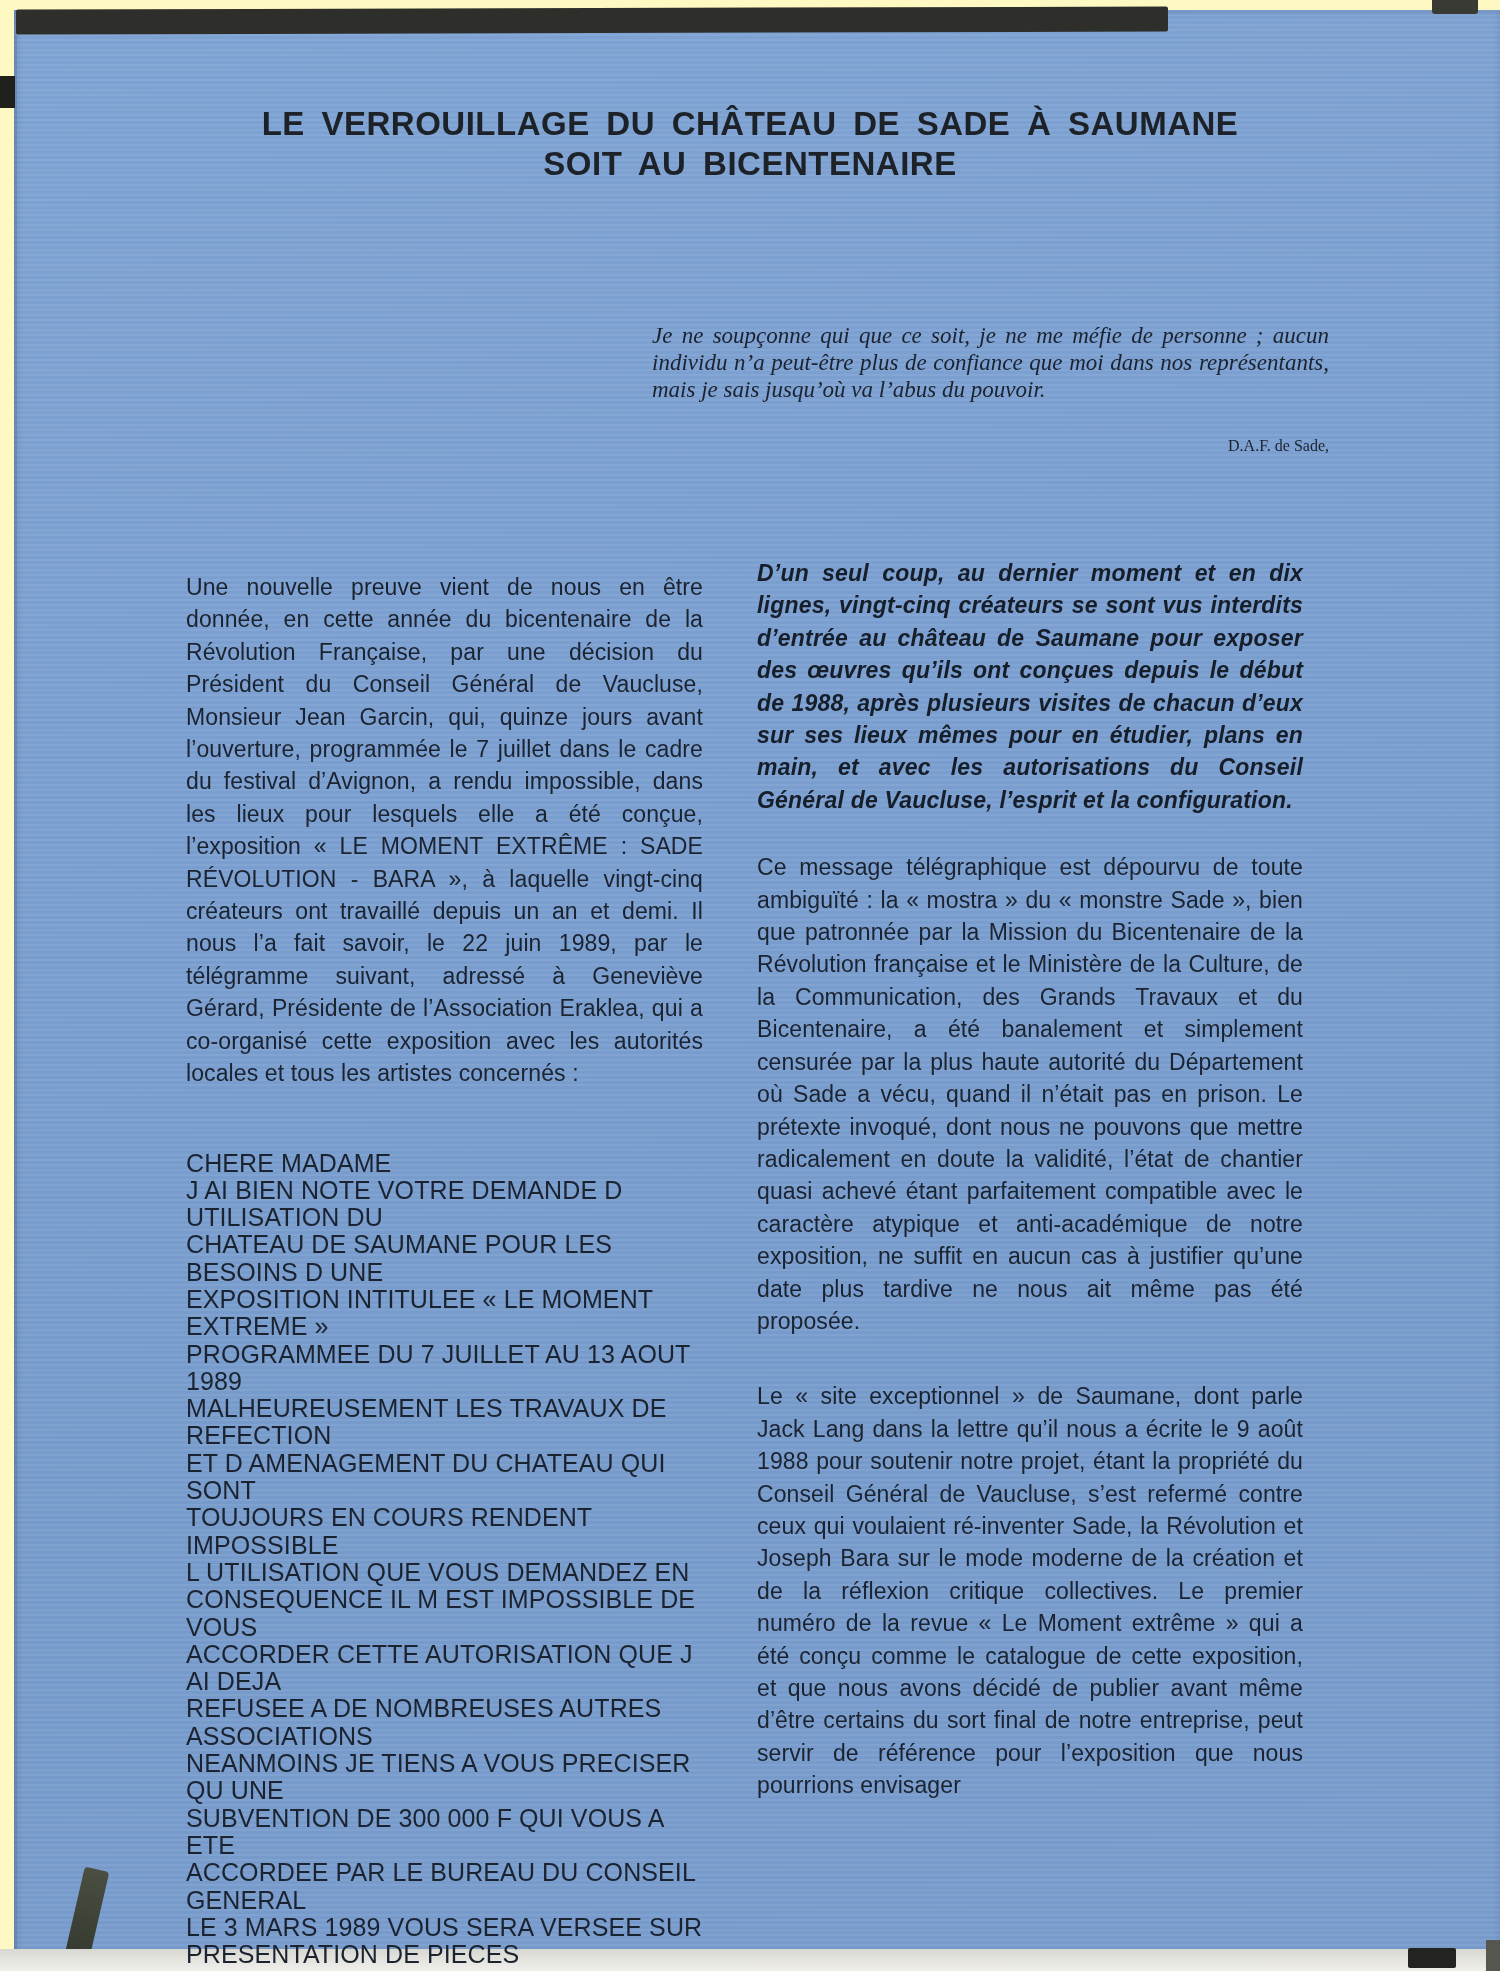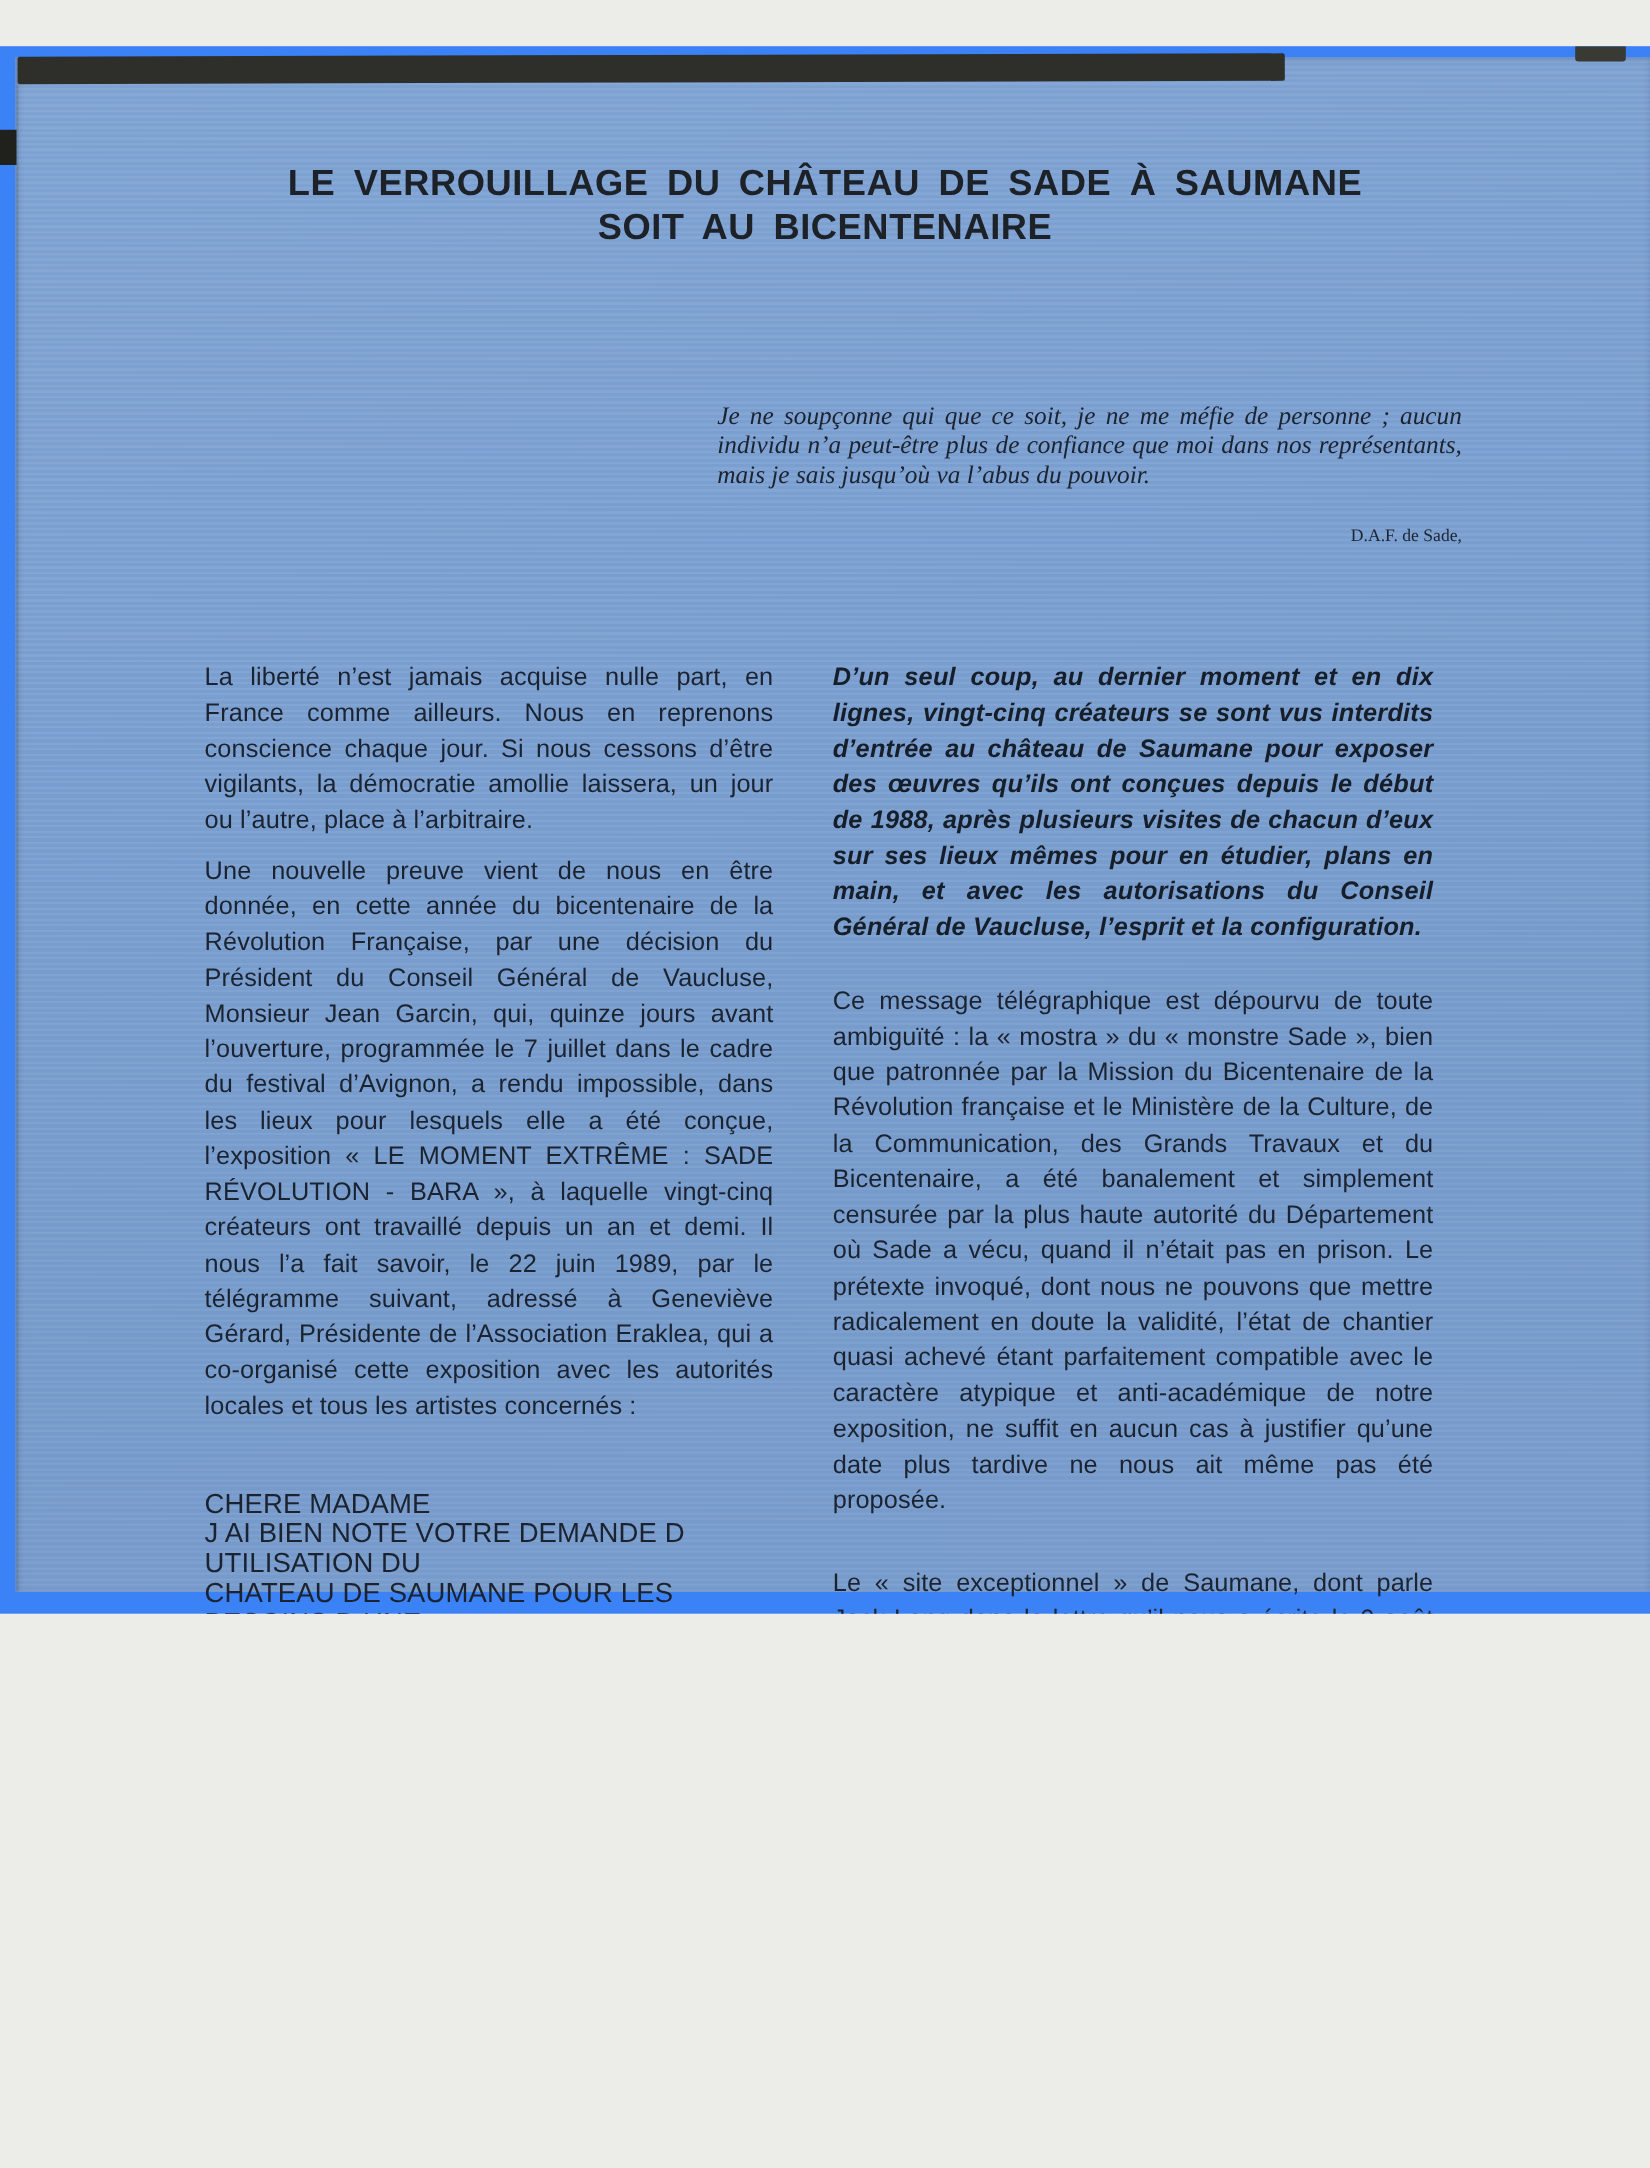--- a/index.html
+++ b/index.html
@@ -8,24 +8,23 @@
   }
   html,body{margin:0;padding:0;}
   body{
     width:1500px;height:1971px;
     background:#ececе8;
     background:#ececE8;
     font-family:"Liberation Sans","DejaVu Sans",sans-serif;
     position:relative;
   }
   #page{
-    position:relative;width:1500px;height:1425px;
-    background:#3b82f6;
+    position:relative;width:1500px;height:1971px;
+    background:#fef9c3;
     overflow:hidden;
-    margin-top:42px;
   }
   
   .paper{
     position:absolute;left:14px;top:10px;right:0;bottom:20px;
     background:
       repeating-linear-gradient(0deg, rgba(255,255,255,0.045) 0 2px, rgba(0,0,40,0.02) 2px 5px),
       linear-gradient(168deg,#81a5d5 0%,#7ca1d2 35%,#789dcd 70%,#7a9ecf 100%);
     background-color:var(--paper);
     border-left:3px solid rgba(10,20,50,0.18);
     box-shadow:inset 0 2px 6px rgba(0,0,30,0.12);
@@ -101,21 +100,20 @@
   </div>
 
   <div class="epigraph">
     <p class="epigraph-text">Je ne soupçonne qui que ce soit, je ne me méfie de personne ; aucun individu n’a peut-être plus de confiance que moi dans nos représentants, mais je sais jusqu’où va l’abus du pouvoir.</p>
     <div class="attribution">
       <div class="author">D.A.F. de Sade,</div>
     </div>
   </div>
 
   <div class="col col-left">
-    <p class="p1">La liberté n’est jamais acquise nulle part, en France comme ailleurs. Nous en reprenons conscience chaque jour. Si nous cessons d’être vigilants, la démocratie amollie laissera, un jour ou l’autre, place à l’arbitraire.</p>
     <p class="p2">Une nouvelle preuve vient de nous en être donnée, en cette année du bicentenaire de la Révolution Française, par une décision du Président du Conseil Général de Vaucluse, Monsieur Jean Garcin, qui, quinze jours avant l’ouverture, programmée le 7 juillet dans le cadre du festival d’Avignon, a rendu impossible, dans les lieux pour lesquels elle a été conçue, l’exposition « LE MOMENT EXTRÊME : SADE RÉVOLUTION - BARA », à laquelle vingt-cinq créateurs ont travaillé depuis un an et demi. Il nous l’a fait savoir, le 22 juin 1989, par le télégramme suivant, adressé à Geneviève Gérard, Présidente de l’Association Eraklea, qui a co-organisé cette exposition avec les autorités locales et tous les artistes concernés :</p>
     <div class="telegram">
       <p class="tg-salutation">CHERE MADAME</p>
       <p class="tg-body">J AI BIEN NOTE VOTRE DEMANDE D UTILISATION DU
 CHATEAU DE SAUMANE POUR LES BESOINS D UNE
 EXPOSITION INTITULEE « LE MOMENT EXTREME »
 PROGRAMMEE DU 7 JUILLET AU 13 AOUT 1989
 MALHEUREUSEMENT LES TRAVAUX DE REFECTION
 ET D AMENAGEMENT DU CHATEAU QUI SONT
 TOUJOURS EN COURS RENDENT IMPOSSIBLE

